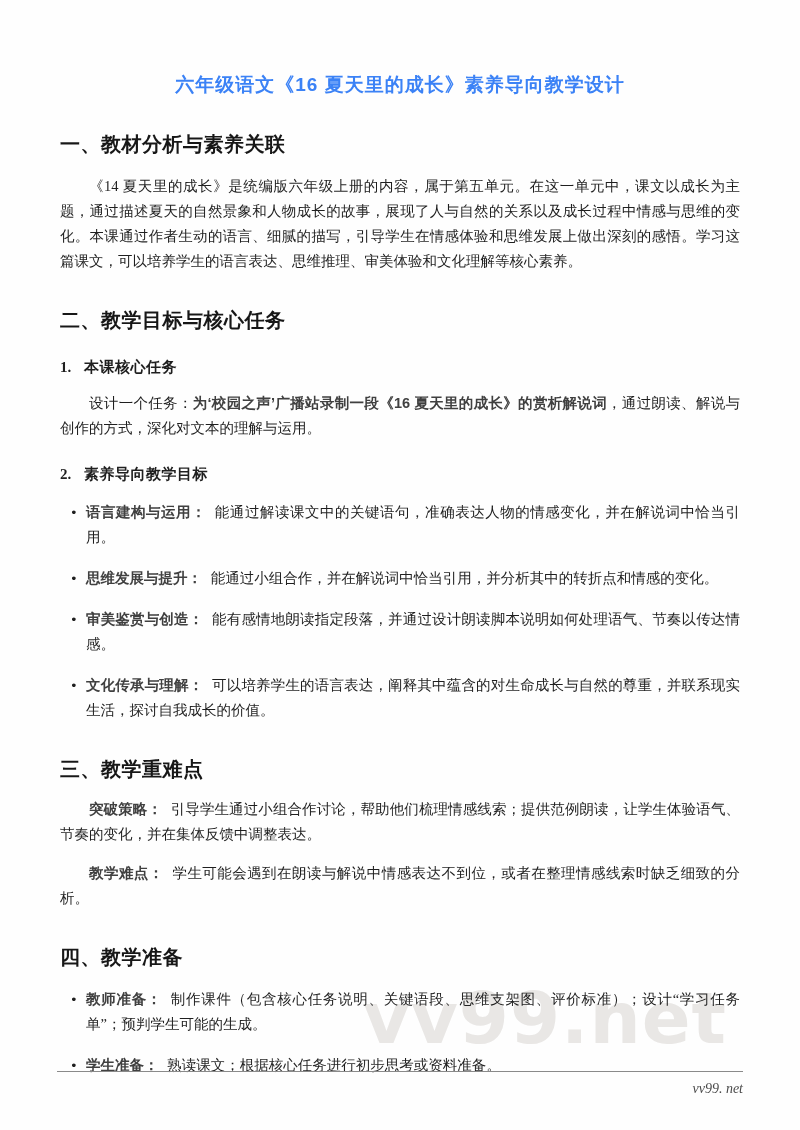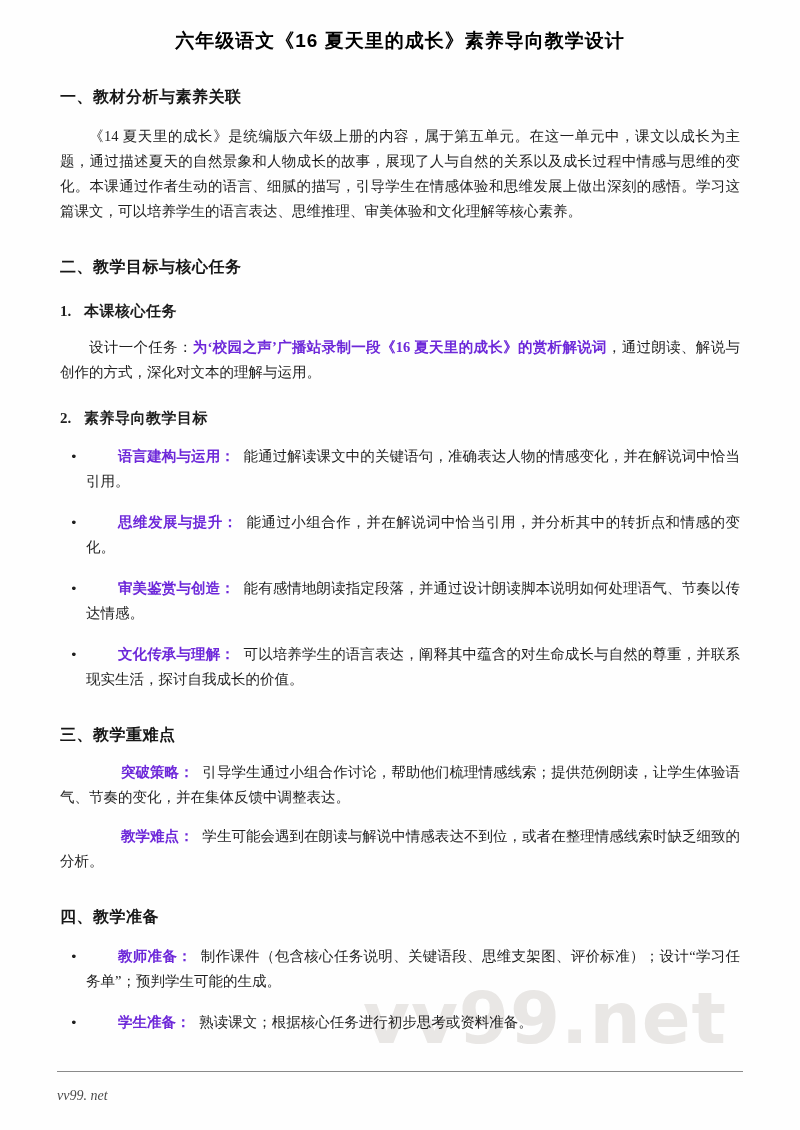--- a/index.html
+++ b/index.html
@@ -11,32 +11,32 @@
     font-family: "Liberation Serif", serif;
     color: #1f1f1f;
     overflow: hidden;
   }
   .content {
     position: relative;
     z-index: 2;
     padding: 0 60px;
   }
   .doc-title {
-    padding-top: 28px;
+    padding-top: 72px;
     text-align: center;
     font-family: "Liberation Sans", sans-serif;
     font-weight: bold;
     font-size: 19px;
     letter-spacing: 1px;
-    color: #000000;
+    color: #3b82f6;
   }
   .sec-heading {
     font-family: "Liberation Sans", sans-serif;
     font-weight: bold;
-    font-size: 16px;
+    font-size: 20px;
     color: #171717;
     margin-top: 33px;
     margin-bottom: 0;
     letter-spacing: 0.5px;
   }
   .para {
     font-size: 14.5px;
     line-height: 25px;
     text-align: justify;
     margin: 16px 0 0 0;
@@ -53,25 +53,25 @@
     font-weight: bold;
     width: 24px;
     flex: 0 0 auto;
   }
   .subhead .subtitle {
     font-family: "Liberation Sans", sans-serif;
     font-weight: bold;
     letter-spacing: 0.5px;
   }
   .b {
-    font-family: Liberation Serif, serif;
+    font-family: Liberation Sans, sans-serif;
     font-weight: bold;
-    color: #6d28d9;
+    color: #404040;
   }
-  .term { margin-right: 0.6em; margin-left: 32px; }
+  .term { margin-right: 0.6em; }
   .bullets { margin-top: 6px; }
   .bullet-item {
     display: flex;
     margin-top: 16px;
     font-size: 14.5px;
     line-height: 25px;
   }
   .bullet-item .dot {
     flex: 0 0 auto;
     width: 16px;
@@ -100,25 +100,26 @@
     white-space: nowrap;
     user-select: none;
   }
   .footer {
     position: absolute;
     z-index: 2;
     left: 57px;
     right: 57px;
     top: 1071px;
     border-top: 1px solid #8a8a8a;
+    text-align: right;
     font-family: "Liberation Serif", serif;
     font-style: italic;
     font-size: 14px;
     color: #4a4a4a;
-    padding-top: 16px;
+    padding-top: 9px;
   }
 </style>
 </head>
 <body>
 
 <div class="page">
 
   <div class="watermark">vv99.net</div>
 
   <div class="content">

